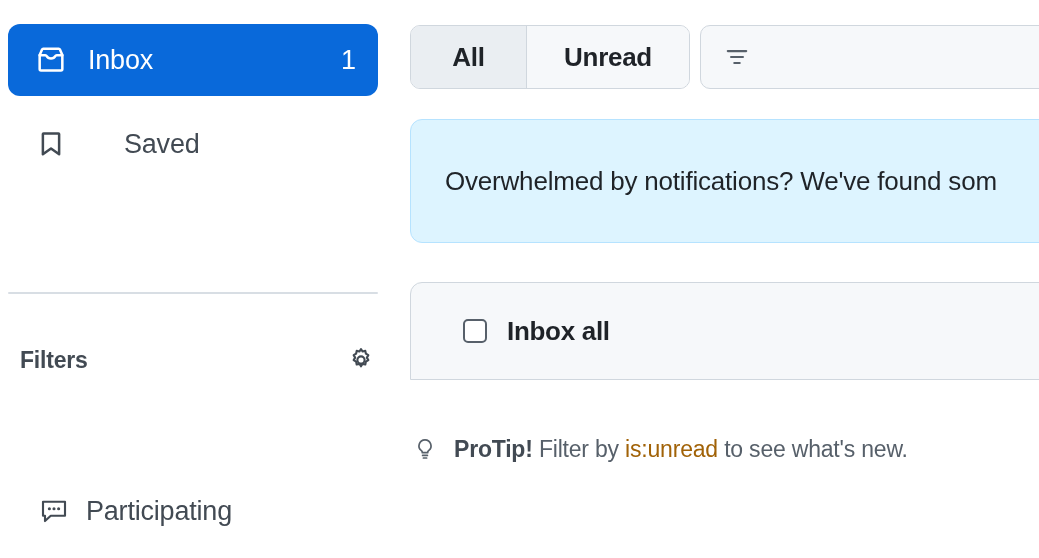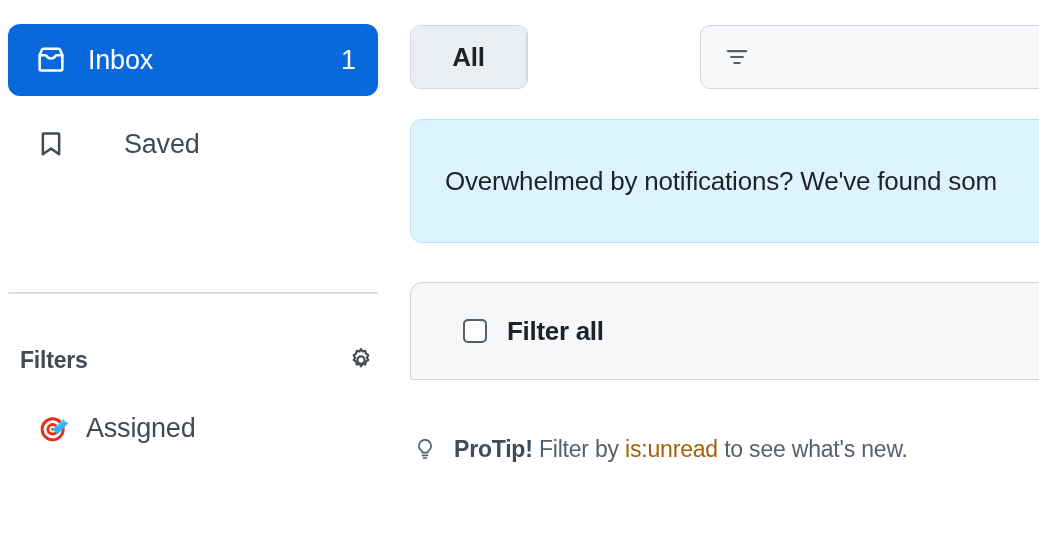--- a/index.html
+++ b/index.html
@@ -339,60 +339,58 @@
     <div id="filters-header">
       <span id="filters-title">Filters</span>
       <span id="filters-settings-btn">
         <svg width="28" height="28" viewBox="0 0 24 24" fill="none" stroke="currentColor" stroke-width="1.8" stroke-linecap="round" stroke-linejoin="round">
           <circle cx="12" cy="12" r="3.1"></circle>
           <path d="M12 2.6l1.3 2.1 2.4-.5.5 2.4 2.1 1.3-1.3 2.1 1.3 2.1-2.1 1.3-.5 2.4-2.4-.5L12 17.4l-1.3-2.1-2.4.5-.5-2.4-2.1-1.3L7 10l-1.3-2.1 2.1-1.3.5-2.4 2.4.5L12 2.6Z"></path>
         </svg>
       </span>
     </div>
 
-    <div class="filter-item" id="filter-assigned">
+
+    <div class="filter-item" id="filter-participating">
       <span class="filter-icon">
-        <svg width="32" height="32" viewBox="0 0 36 36">
-          <circle cx="16.5" cy="19.5" r="13.5" fill="#ea2e15"></circle>
-          <circle cx="16.5" cy="19.5" r="10.2" fill="#ffffff"></circle>
-          <circle cx="16.5" cy="19.5" r="7" fill="#ea2e15"></circle>
-          <circle cx="16.5" cy="19.5" r="3.7" fill="#ffffff"></circle>
-          <circle cx="16.5" cy="19.5" r="1.6" fill="#ea2e15"></circle>
-          <path d="M16.5 19.5 29 7.5l1.6 3.4 3.4 1.6L22 25" fill="#4fc3f7"></path>
-          <path d="M16.5 19.5 30.6 10.9l3.4 1.6L22 25Z" fill="#29b6f6"></path>
-        </svg>
-      </span>
-      <span class="filter-label">Assigned</span>
-    </div>
-
+        <svg width="30" height="30" viewBox="0 0 24 24" fill="none" stroke="#424a53" stroke-width="1.7" stroke-linejoin="round">
+          <path d="M3.2 4.6h17.6v11.2H9.4l-4.6 4.2v-4.2H3.2V4.6Z"></path>
+          <circle cx="8.3" cy="10.2" r="1.25" fill="#424a53" stroke="none"></circle>
+          <circle cx="12" cy="10.2" r="1.25" fill="#424a53" stroke="none"></circle>
+          <circle cx="15.7" cy="10.2" r="1.25" fill="#424a53" stroke="none"></circle>
+        </svg>
+      </span>
+      <span class="filter-label">Participating</span>
+    </div>
   </div>
 
   <div id="main">
 
     <div id="tabs">
       <button class="tab active" id="tab-all">All</button>
+      <button class="tab" id="tab-unread">Unread</button>
     </div>
 
     <div id="filter-notifications">
       <span id="filter-funnel-icon">
         <svg width="26" height="26" viewBox="0 0 24 24" fill="none" stroke="currentColor" stroke-width="2" stroke-linecap="round">
           <path d="M3.5 6.5h17"></path>
           <path d="M6.5 12h11"></path>
           <path d="M9.5 17.5h5"></path>
         </svg>
       </span>
     </div>
 
     <div id="info-banner">
       <span id="info-banner-text">Overwhelmed by notifications? We've found som</span>
     </div>
 
     <div id="select-all-bar">
       <span id="select-all-checkbox"></span>
-      <span id="select-all-label">Filter all</span>
+      <span id="select-all-label">Inbox all</span>
     </div>
 
     <div id="protip">
       <span id="protip-bulb-icon">
         <svg width="24" height="24" viewBox="0 0 24 24" fill="none" stroke="currentColor" stroke-width="1.7" stroke-linecap="round" stroke-linejoin="round">
           <path d="M12 2.8a6 6 0 0 0-3.6 10.8c.6.5.9 1.1.9 1.8v.3h5.4v-.3c0-.7.3-1.3.9-1.8A6 6 0 0 0 12 2.8Z"></path>
           <path d="M9.6 18.4h4.8"></path>
           <path d="M10.4 21h3.2"></path>
         </svg>
       </span>

